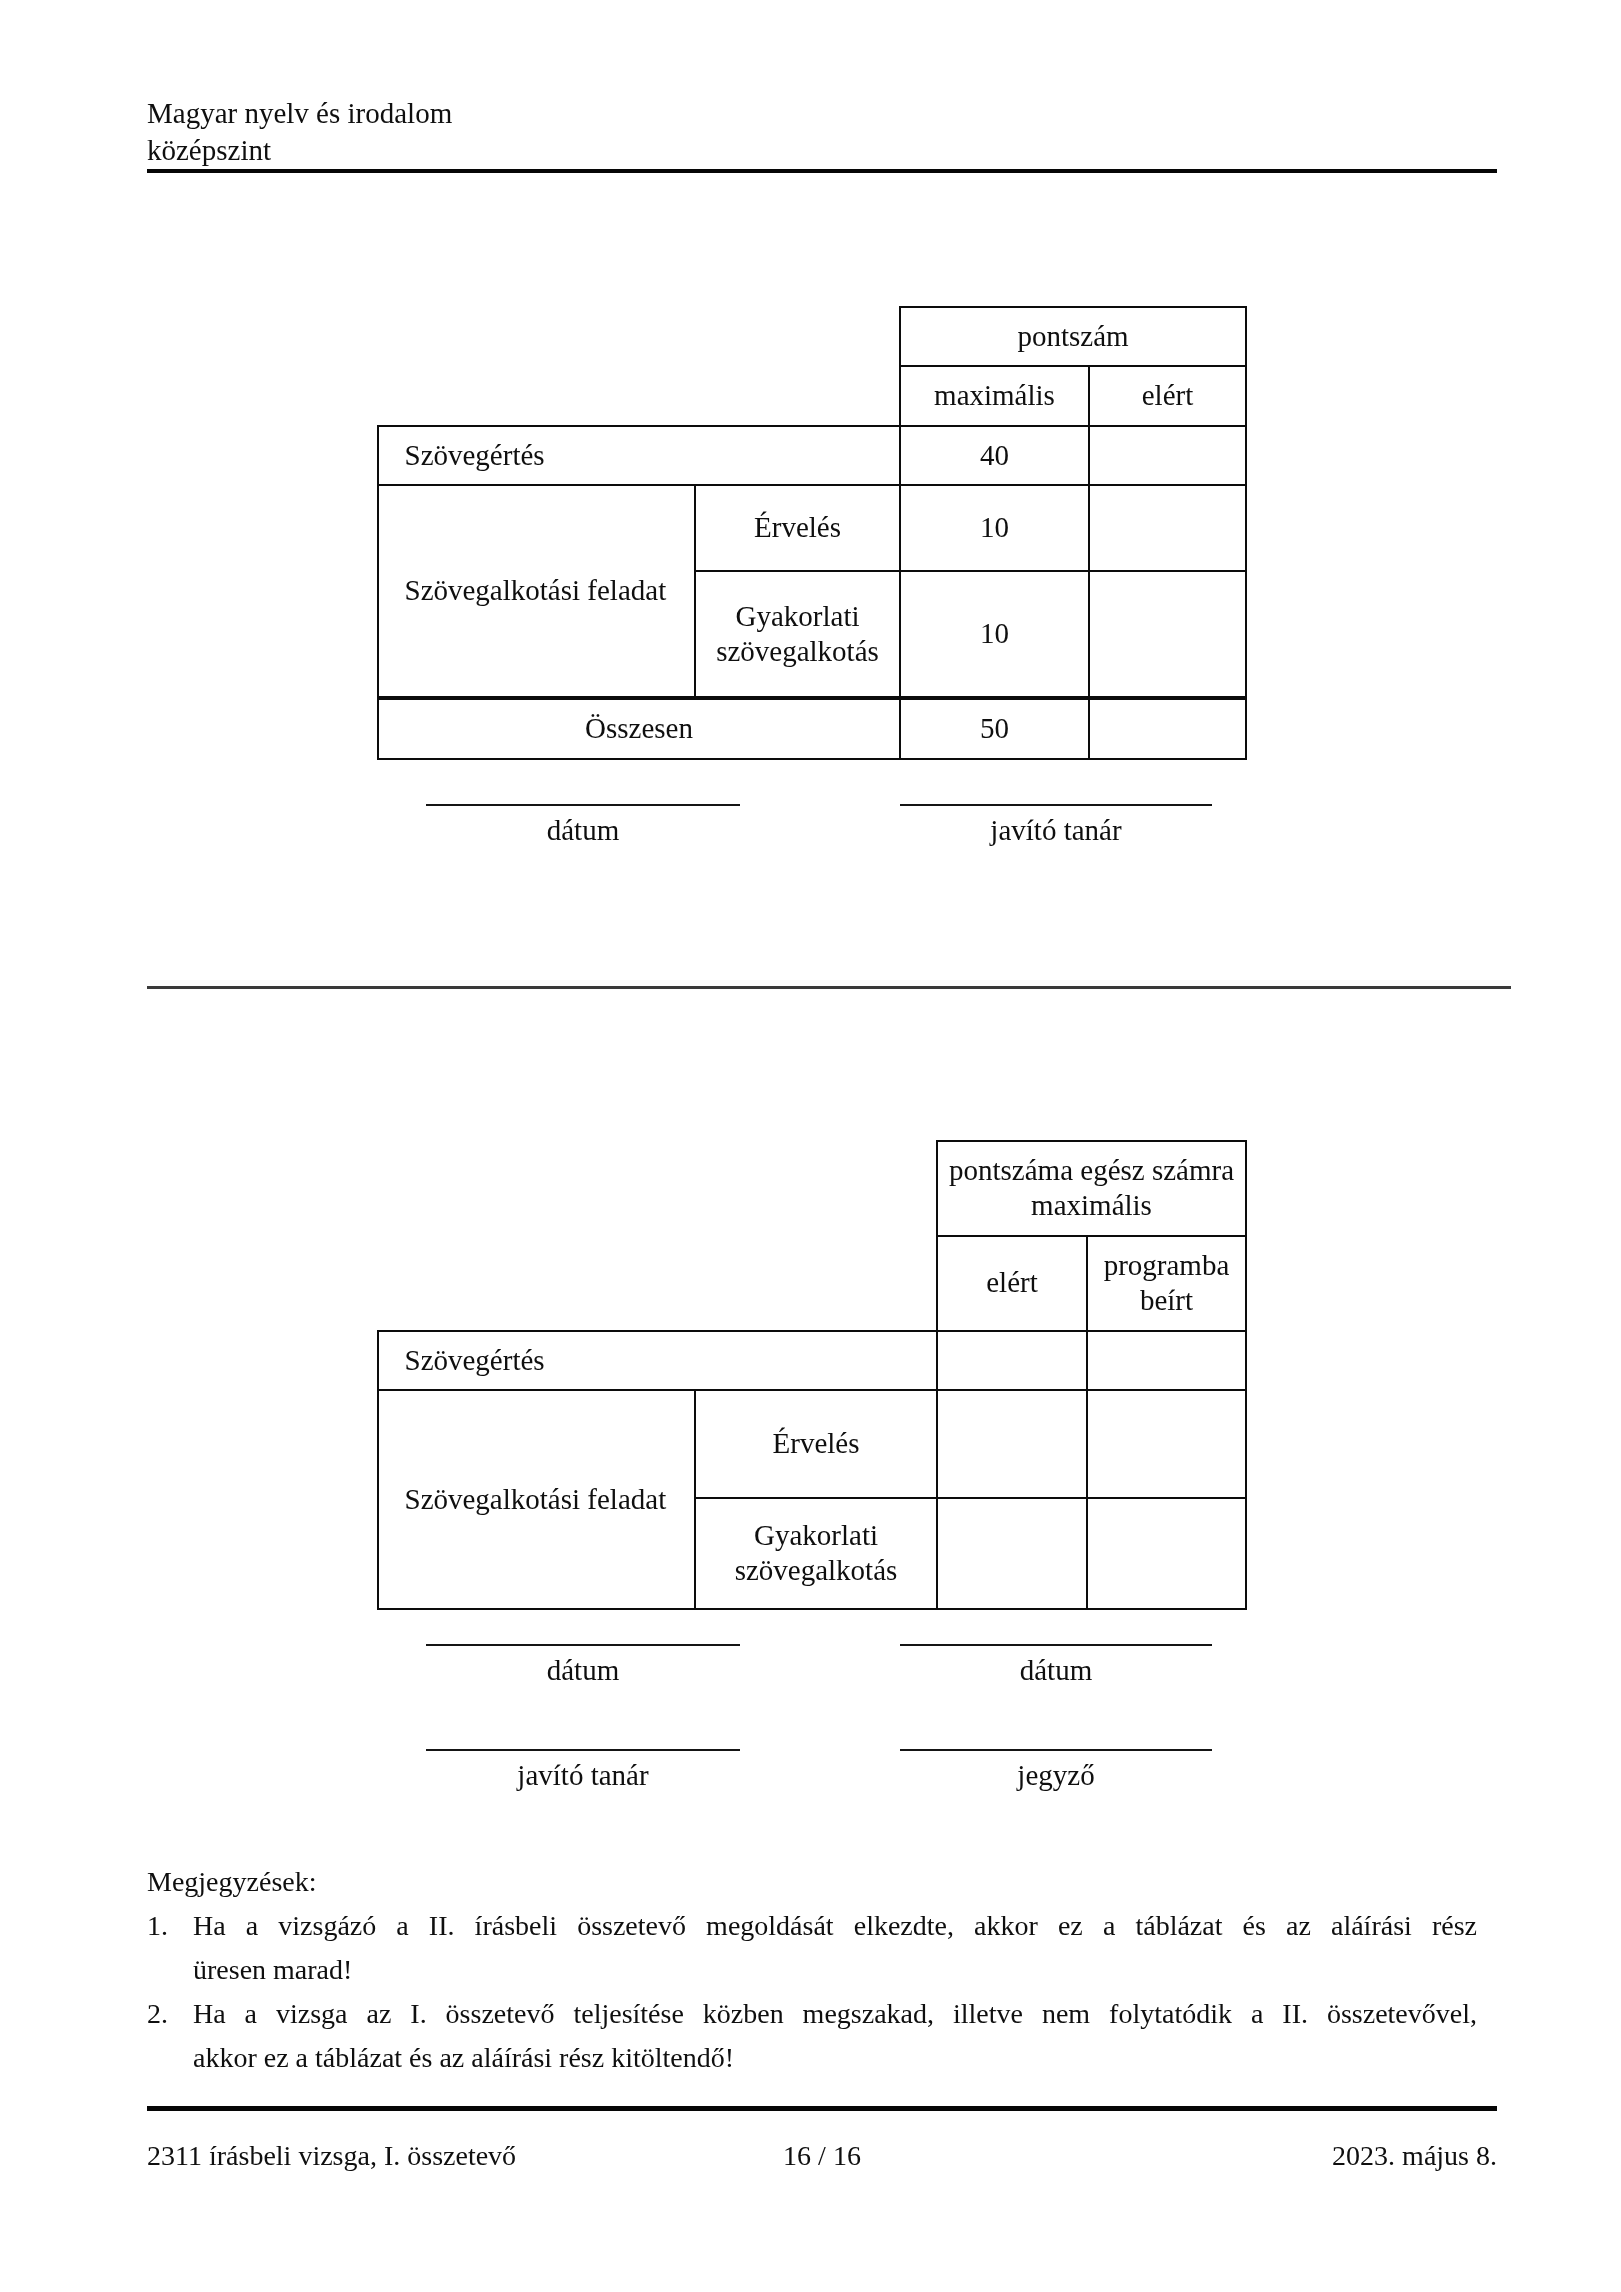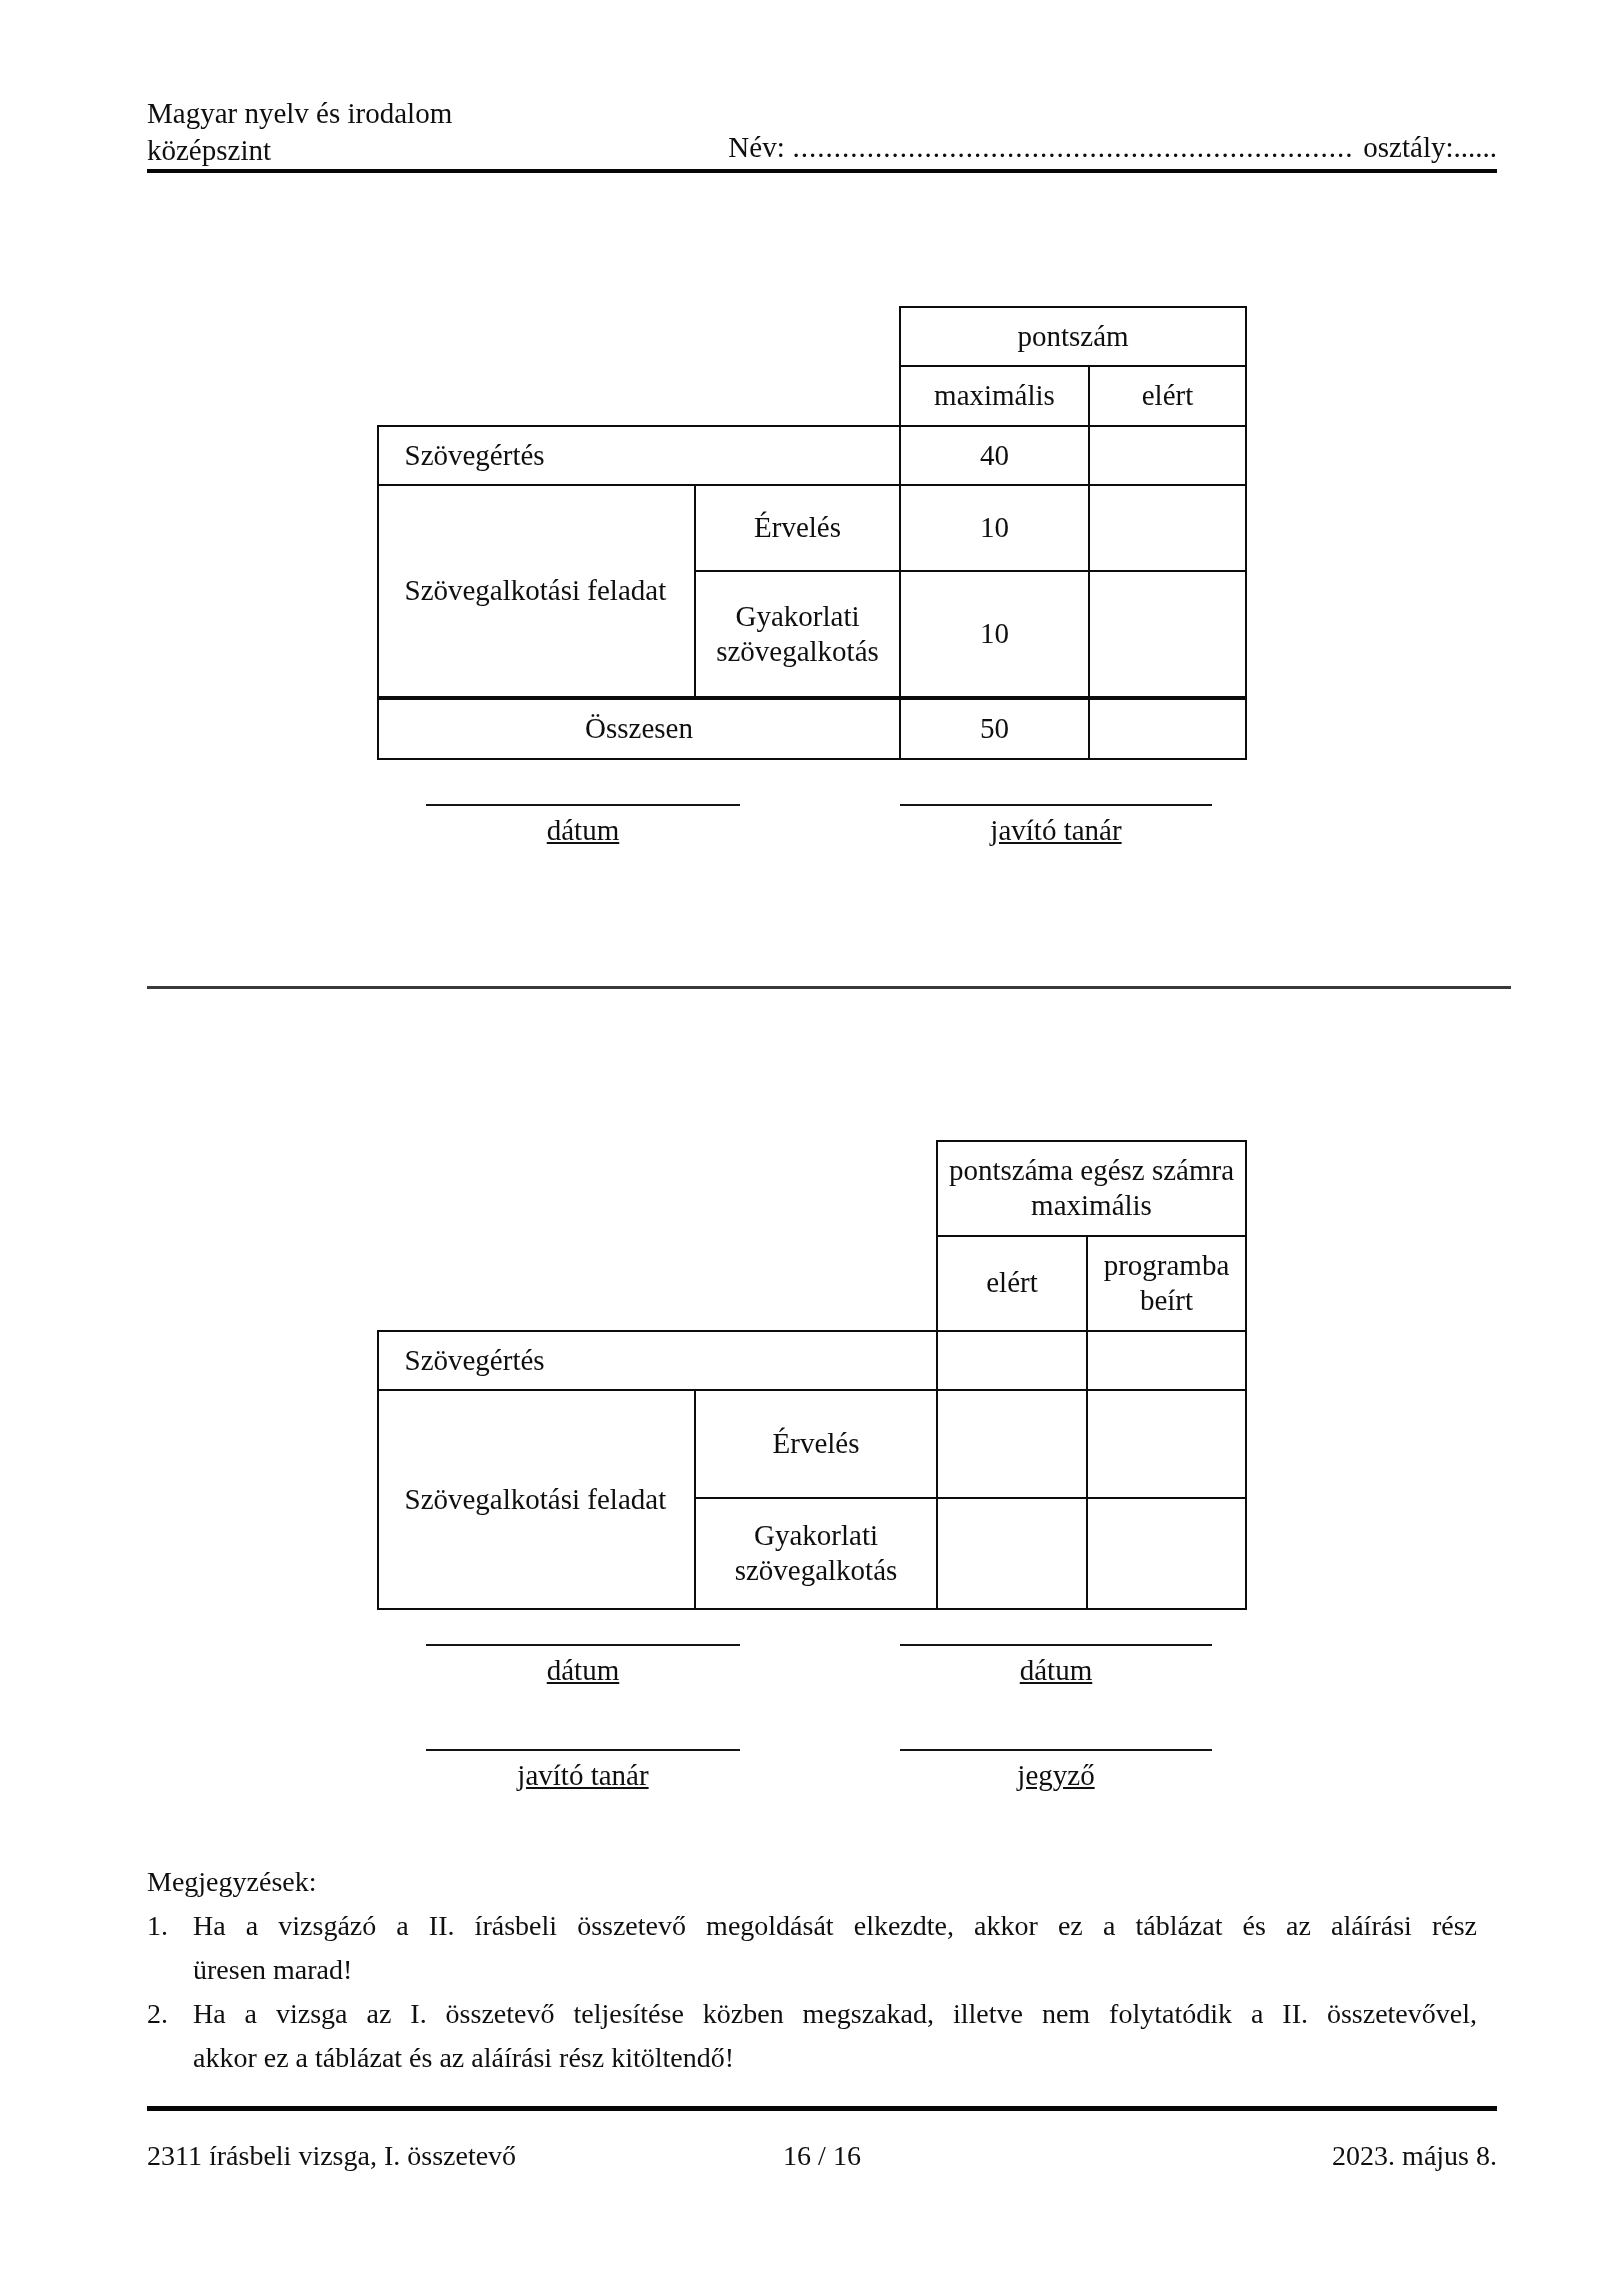--- a/index.html
+++ b/index.html
@@ -41,21 +41,21 @@
   table.scoretable td.thick-top { border-top: 4.9px solid #0c0c0c; }
   .bold { font-weight: normal; }
   .t1 { left: 377px; top: 306px; width: 867px; }
   .t2 { left: 377px; top: 1140px; width: 867px; }
   tr.h45 { height: 44px; } tr.h40 { height: 39px; } tr.h88 { height: 86px; }
   tr.h130 { height: 127px; } tr.h46 { height: 45px; }
   tr.h72 { height: 71px; } tr.h70 { height: 69px; } tr.h110 { height: 108px; }
   tr.h113 { height: 111px; }
 
   
-  .sig { position: absolute; text-align: center; font-size: 29px; text-decoration: underline; }
+  .sig { position: absolute; text-align: center; font-size: 29px; }
   .sig .sigline { border-top: 2.9px solid #151515; width: 100%; height: 0; }
   .sig .siglabel { padding-top: 7.8px; }
   .sig-left { left: 426px; width: 314px; }
   .sig-right { left: 900px; width: 312px; }
 
   
   .mid-divider { left: 147px; top: 986px; width: 1364px; height: 2.9px; background: #3a3a3a; }
 
   
   .notes { left: 147px; top: 1860px; width: 1330px; font-size: 28px; line-height: 44px; }
@@ -72,23 +72,20 @@
   .footer .f-right { position: absolute; right: 0; top: 0; }
 </style>
 </head>
 <body>
 
 <div class="page">
 
   <div class="abs subject">
     <div>Magyar nyelv és irodalom</div>
     <div>középszint</div>
-  </div>
-  <div class="abs nameline">
-    <span>Név:</span><span class="dots">....................................................................</span><span class="cls">osztály:</span><span>......</span>
   </div>
   <div class="abs header-rule"></div>
 
   <table class="scoretable t1">
     <colgroup>
       <col style="width:317px">
         <col style="width:205px">
         <col style="width:189px">
         <col style="width:157px">
     </colgroup>

